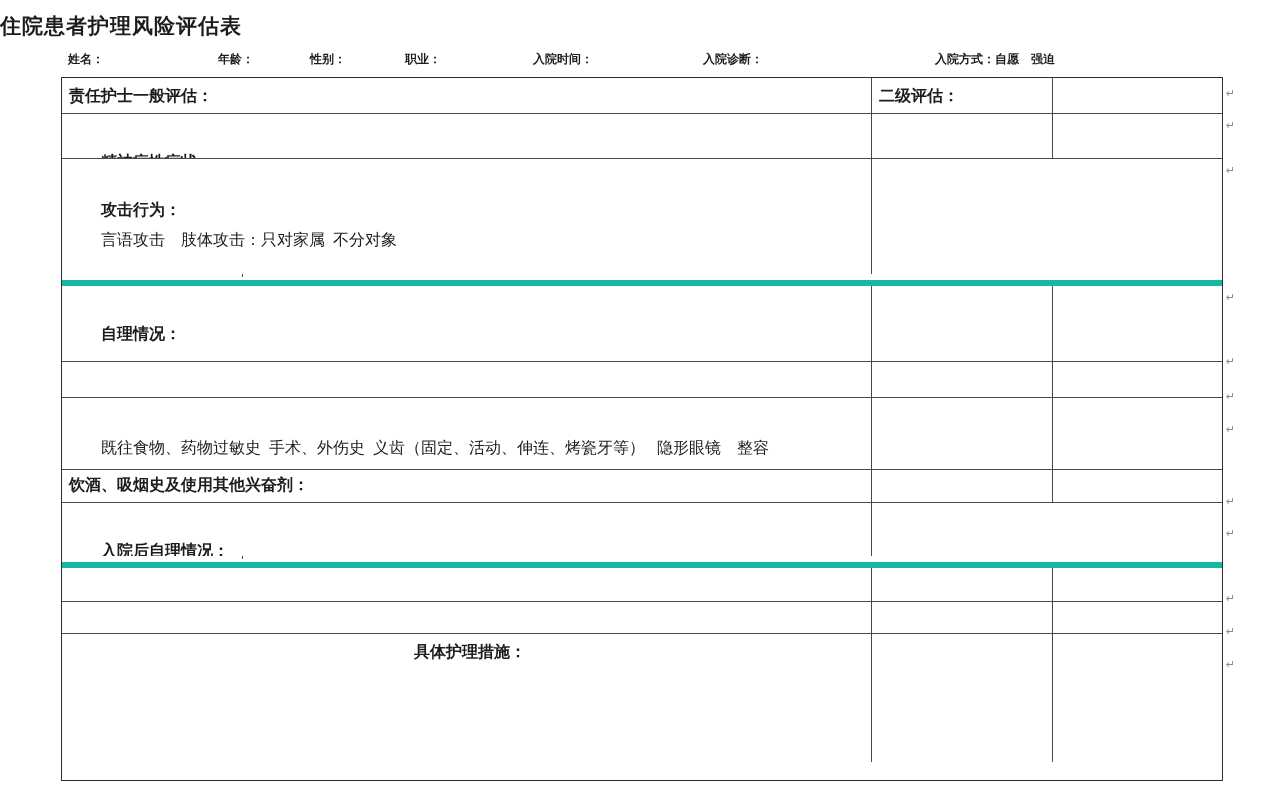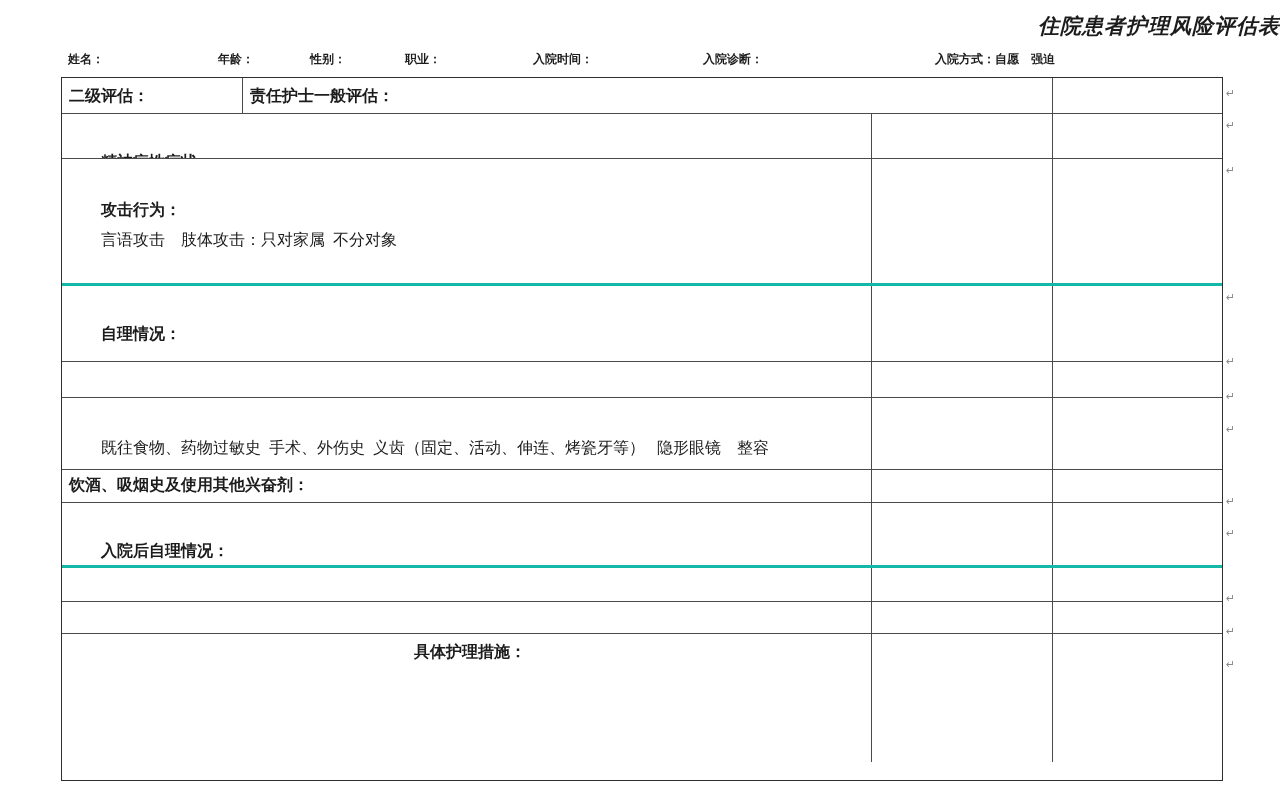--- a/index.html
+++ b/index.html
@@ -2,30 +2,30 @@
 <html><head>
 <meta charset="utf-8">
 <style>
   html,body{margin:0;padding:0;}
   body{
     width:1280px;height:801px;background:#ffffff;
     font-family:"Liberation Serif","DejaVu Serif",serif;
     color:#1c1c1c;position:relative;overflow:hidden;
   }
   .title{
-    position:absolute;top:12px;left:0;width:1280px;text-align:right;
-    font-size:21px;font-weight:bold;letter-spacing:1px;font-style:italic;
+    position:absolute;top:12px;left:0;width:1280px;text-align:left;
+    font-size:21px;font-weight:bold;letter-spacing:1px;
   }
   .hfield{position:absolute;top:51px;font-size:12px;font-weight:bold;white-space:pre;}
   .tbl{
     position:absolute;left:61px;top:77px;width:1162px;height:704px;
     border:1.5px solid #2e2e2e;box-sizing:border-box;background:#fff;
   }
   .tr{display:flex;box-sizing:border-box;border-bottom:1px solid #4a4a4a;}
-  .tr.thick{border-bottom:3px solid #14b8a6;}
+  .tr.thick{border-bottom:6px solid #14b8a6;flex-direction:column;}
   .tr.lastrow{border-bottom:none;text-align:center;}
   .td{box-sizing:border-box;border-right:1px solid #4a4a4a;padding:3px 0 0 7px;overflow:hidden;}
   .c1{width:810px;}
   .c2{width:181px;}
   .c3{flex:1;border-right:none;}
   .ln{white-space:pre;line-height:30px;font-size:16px;}
   .seg{white-space:pre;}
   .b{font-weight:bold;}
   .pmark{
     position:absolute;left:1226px;color:#8a8a8a;font-size:11px;line-height:11px;
@@ -41,25 +41,25 @@
 <span class="hfield" style="left:218px">年龄：</span>
 <span class="hfield" style="left:310px">性别：</span>
 <span class="hfield" style="left:405px">职业：</span>
 <span class="hfield" style="left:533px">入院时间：</span>
 <span class="hfield" style="left:703px">入院诊断：</span>
 <span class="hfield" style="left:935px"><span>入院方式：</span><span>自愿　强迫</span></span>
 
 <div class="tbl">
 
   <div class="tr" style="height:36px">
+    <div class="td c1">
+      <div class="ln"><span class="seg b">责任护士一般评估：</span></div>
+    </div>
     <div class="td c2">
       <div class="ln"><span class="seg b">二级评估：</span></div>
-    </div>
-    <div class="td c1">
-      <div class="ln"><span class="seg b">责任护士一般评估：</span></div>
     </div>
   </div>
 
   <div class="tr" style="height:45px">
     <div class="td c1">
       <div class="ln">
         <span class="seg b">精神病性症状：</span>
         
       </div>
     </div>

